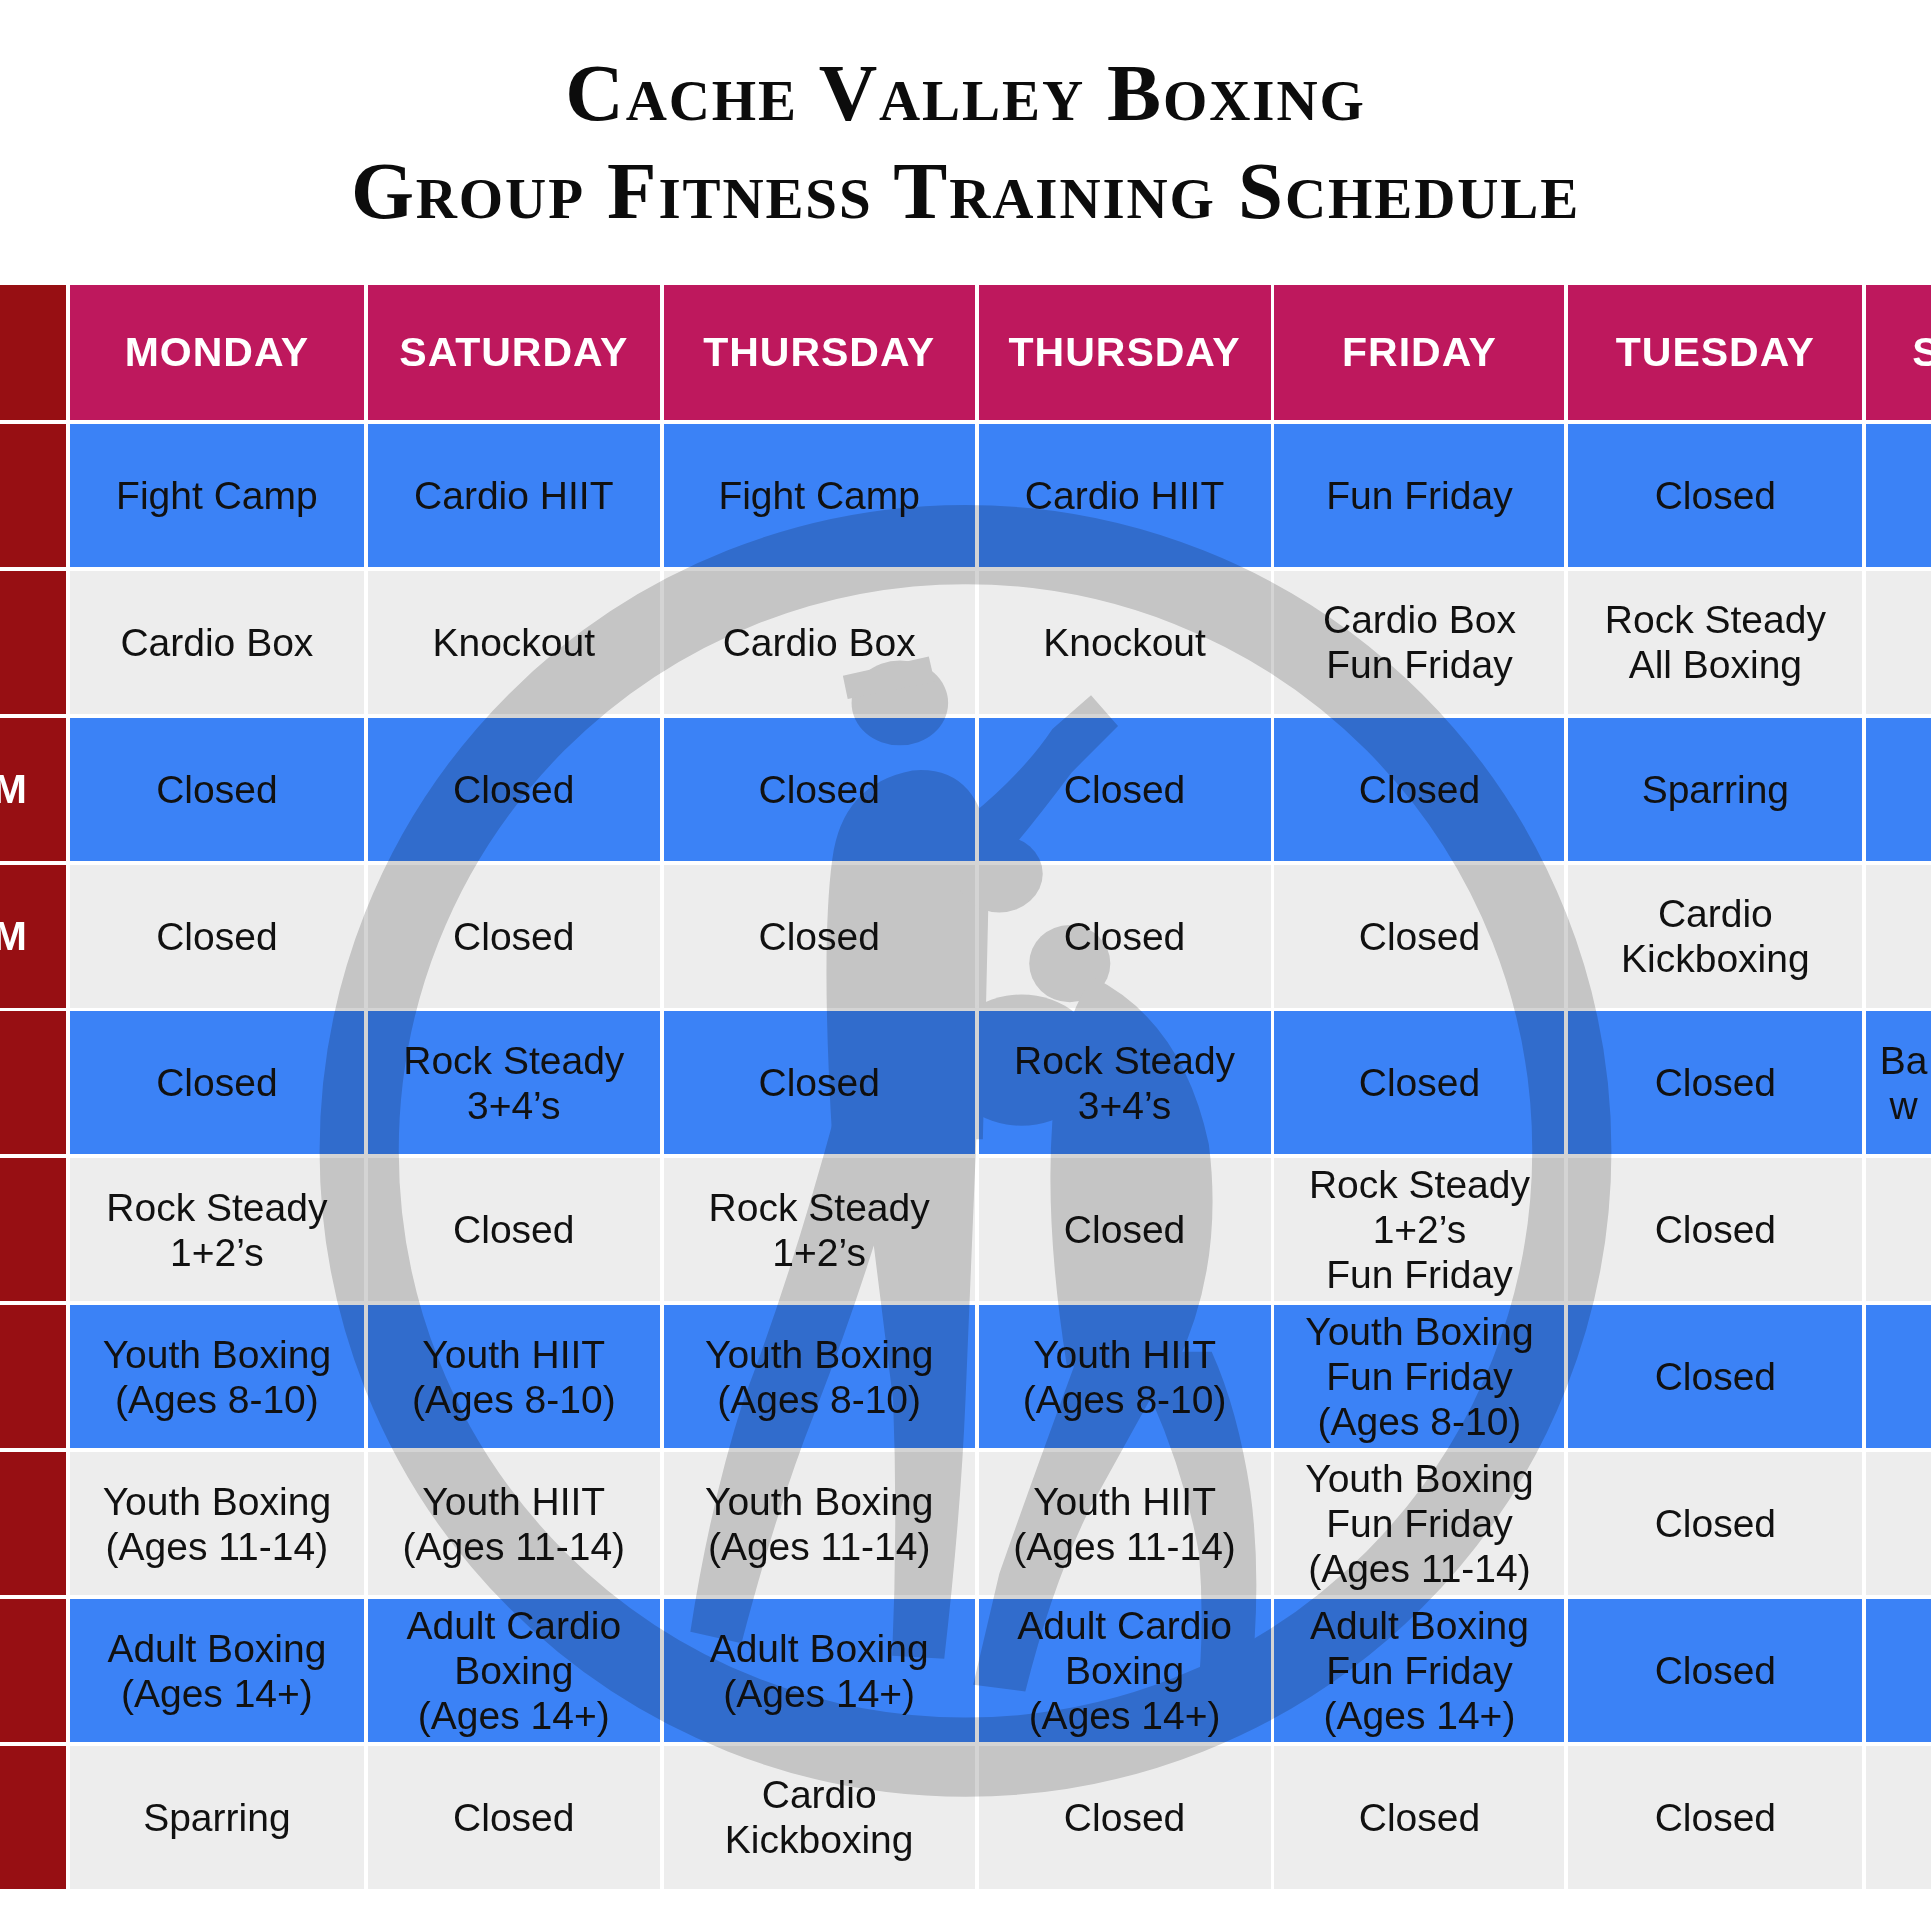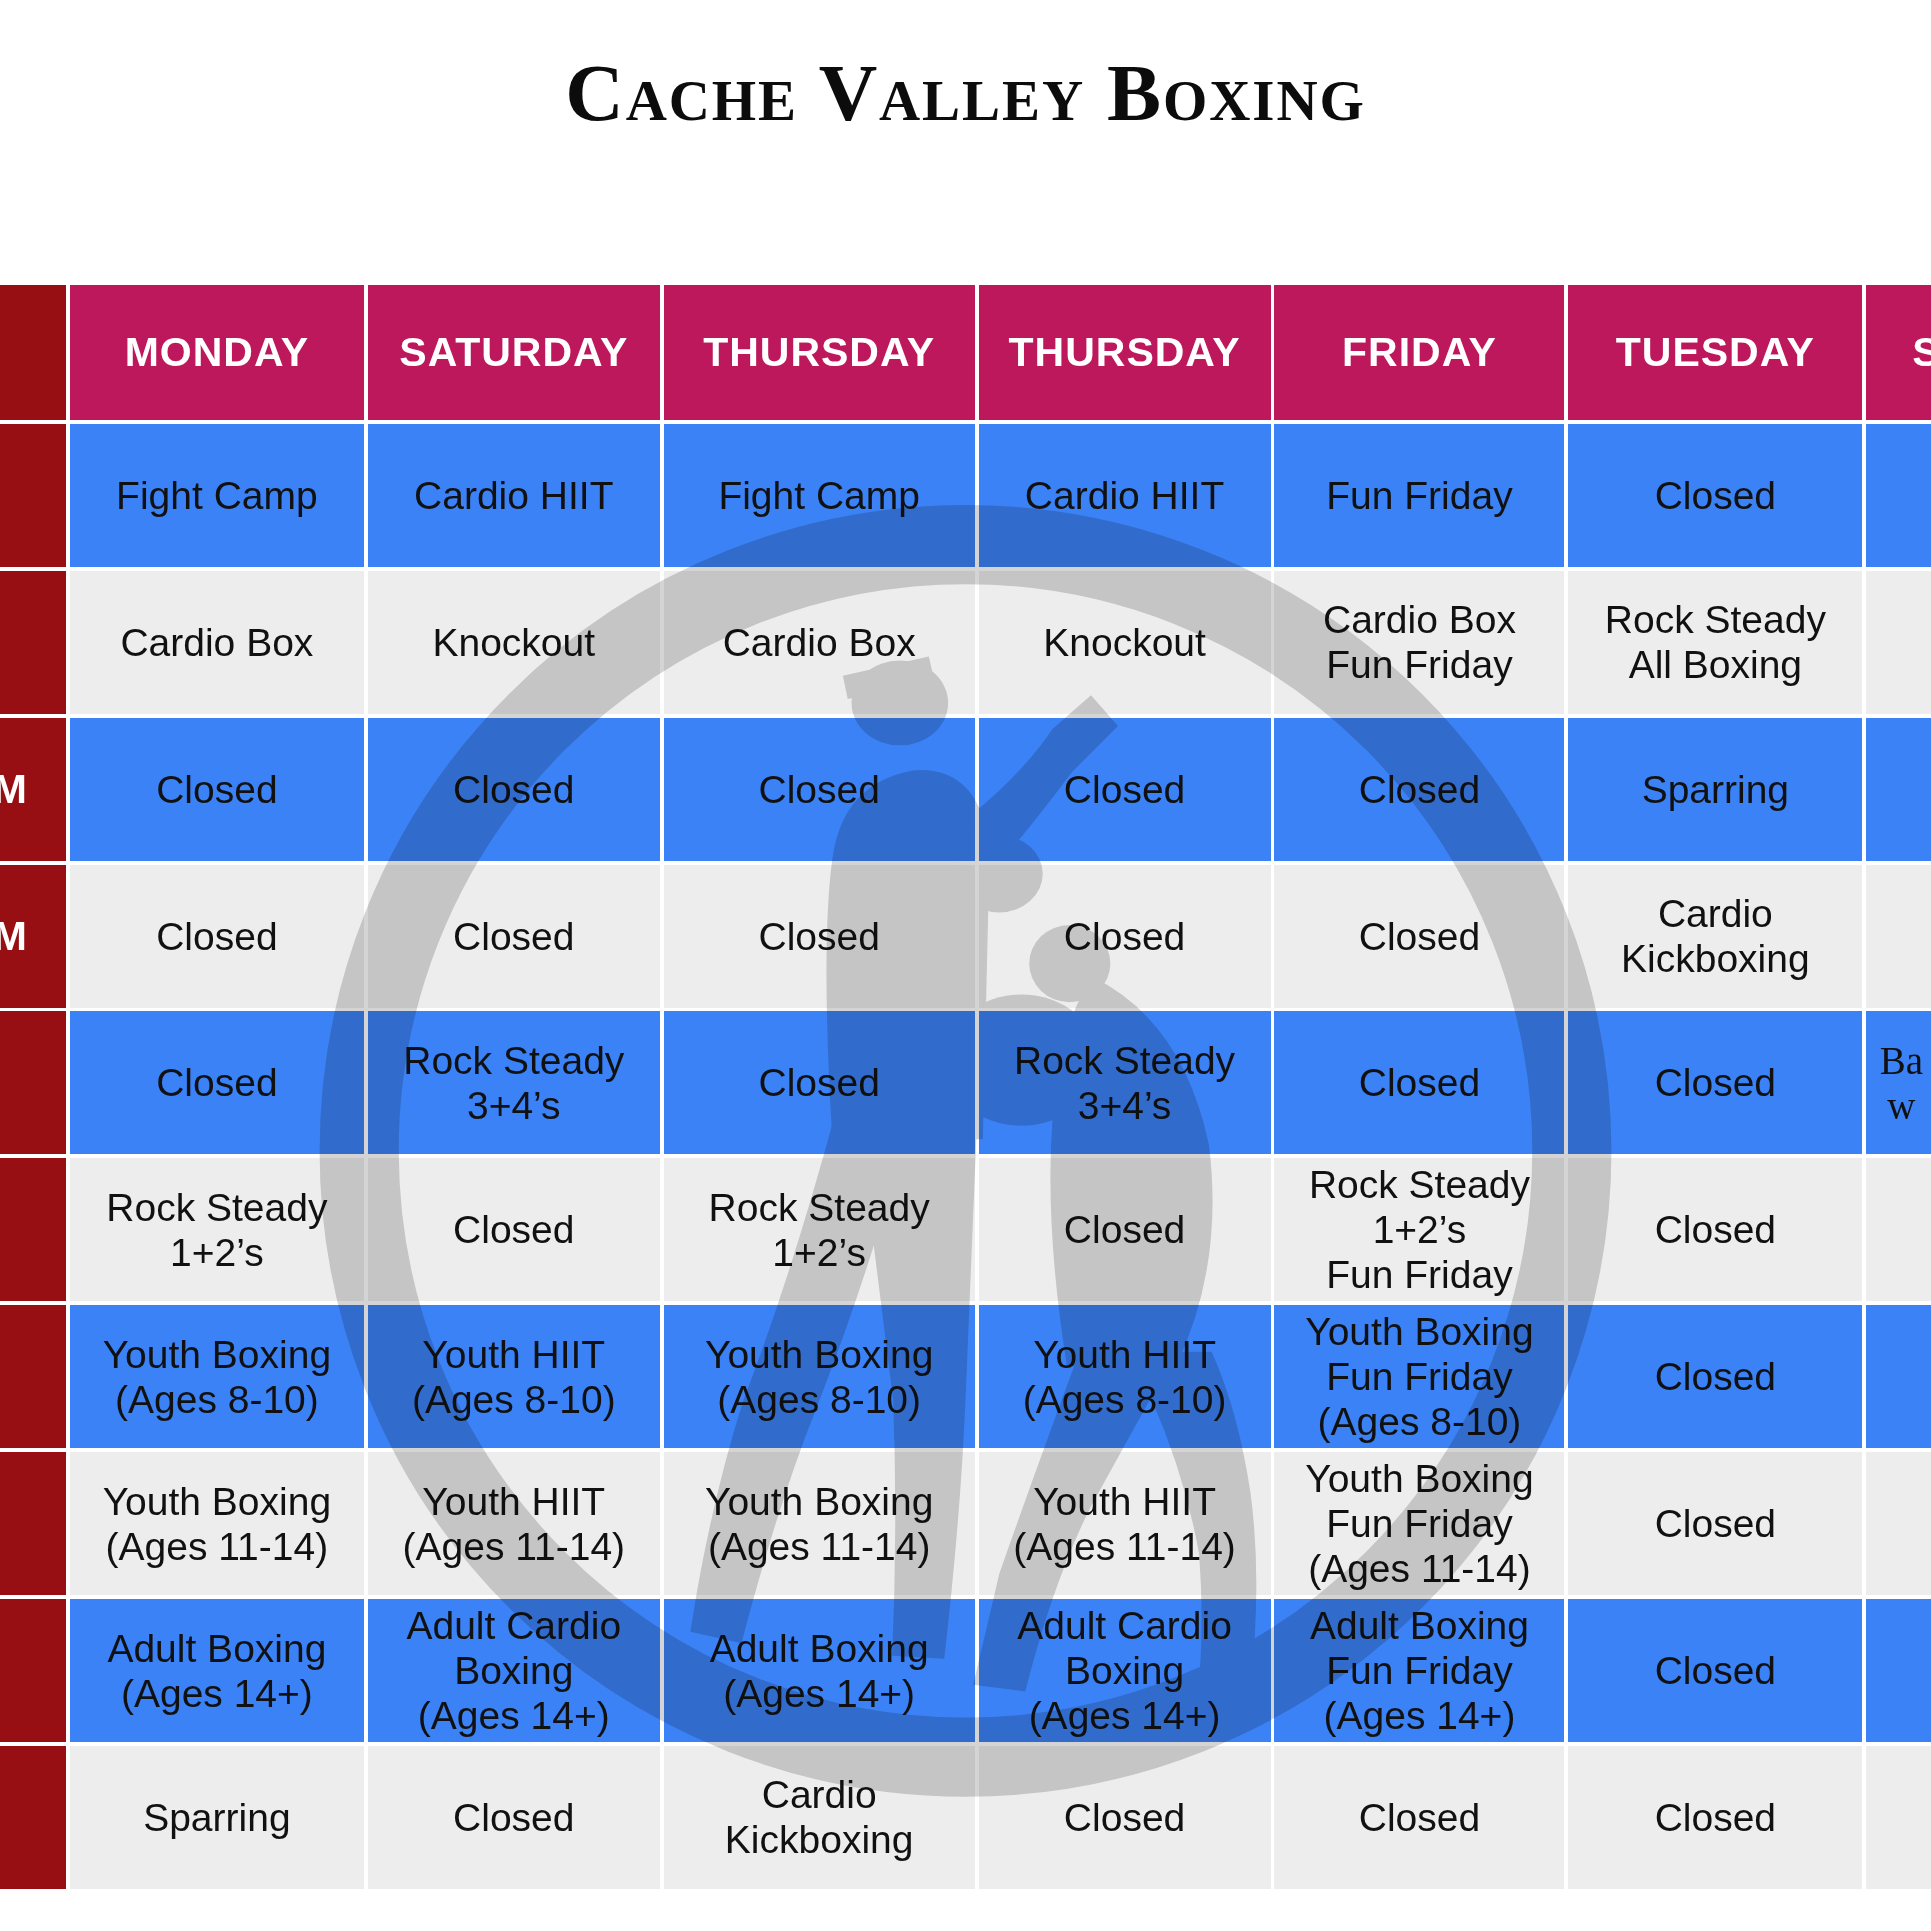--- a/index.html
+++ b/index.html
@@ -67,37 +67,37 @@
     padding-right:39px;
     box-sizing:border-box;
   }
   .cell.dark{ background:#3b82f6; }
   .cell.light{ background:#ededed; }
   .cell.sun{ align-items:flex-start; }
   .cell.sun .frag{
     margin-left:13.5px;
     width:fit-content;
     text-align:center;
-    font-family:Liberation Serif, serif;
   }
   .cell.hdr.sun{ align-items:flex-start; padding-left:46px; box-sizing:border-box; }
   
   .watermark{
     position:absolute;
     left:0; top:0;
     width:1931px; height:1931px;
     pointer-events:none;
     mix-blend-mode:multiply;
   }
 </style>
 </head>
 <body>
 
 <div class="title-area">
   <div class="title-line">Cache Valley Boxing</div>
+  <div class="title-line">Group Fitness Training Schedule</div>
 </div>
 
 <div class="schedule">
     <div class="cell hdr corner"></div>
     <div class="cell hdr">
       <div class="line">MONDAY</div>
     </div>
     <div class="cell hdr">
       <div class="line">SATURDAY</div>
     </div>

